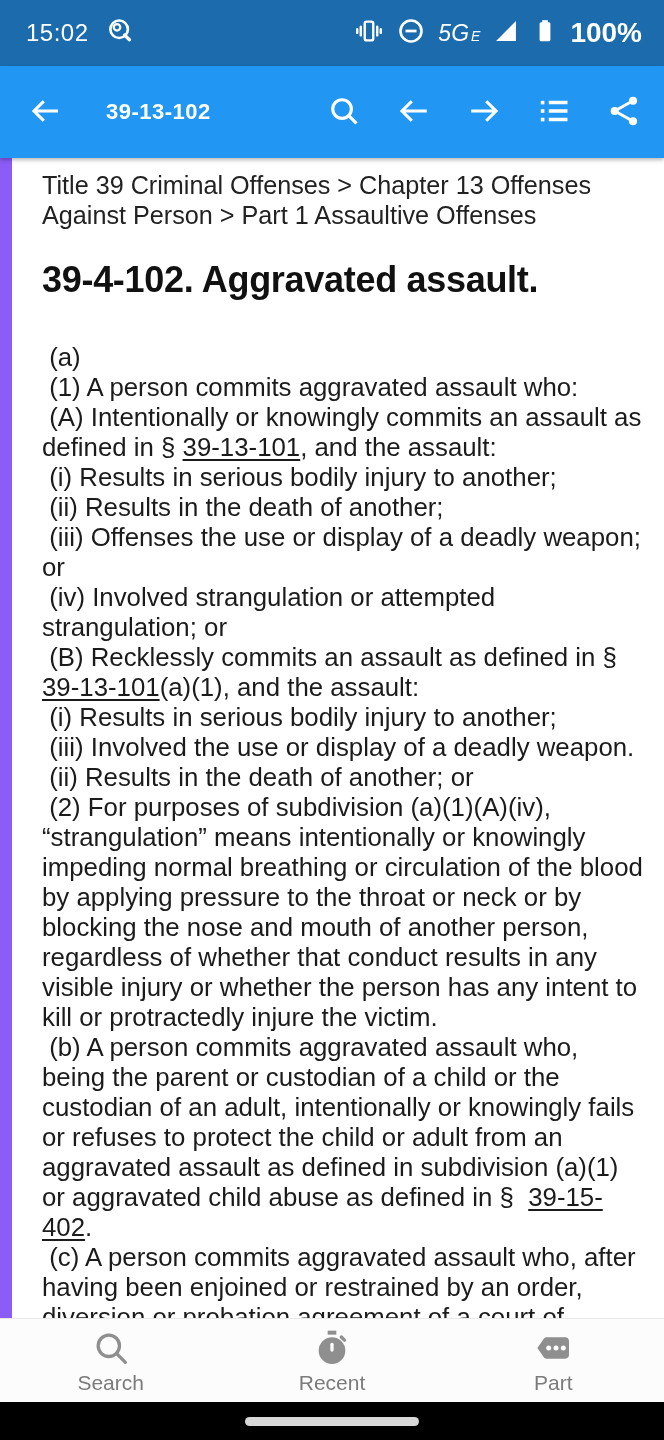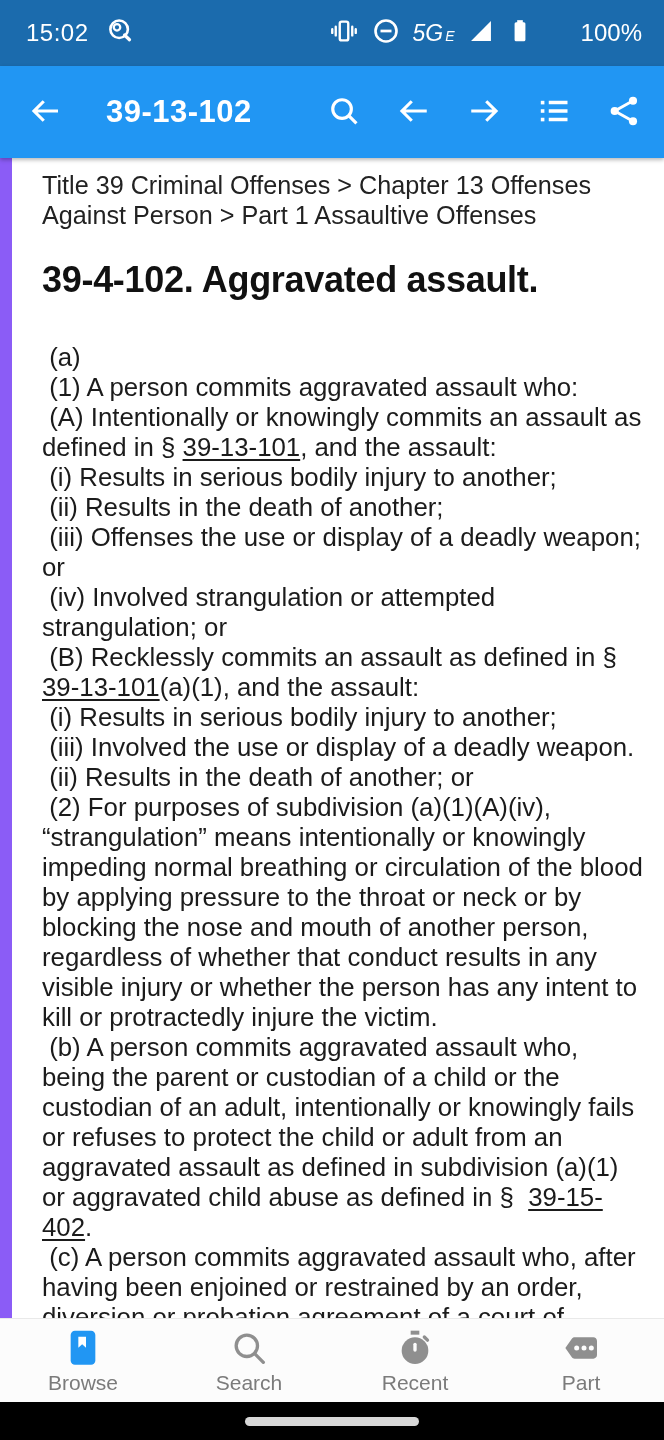--- a/index.html
+++ b/index.html
@@ -13,29 +13,29 @@
     position:absolute;top:0;left:0;width:100%;height:66px;background:#1b6bad;
     display:flex;align-items:center;justify-content:space-between;
     color:#fff;box-sizing:border-box;padding:0 22px 0 26px;
   }
   .sb-left{display:flex;align-items:center;gap:16px;}
   .sb-right{display:flex;align-items:center;gap:12px;}
   .sb-time{font-size:24px;font-weight:500;letter-spacing:.5px;}
   .sb-net{display:flex;align-items:baseline;font-weight:500;}
   .sb-net .g5{font-size:23px;font-style:italic;letter-spacing:0;}
   .sb-net .ge{font-size:14px;font-style:italic;margin-left:2px;}
-  .sb-batt-label{font-size:24px;font-weight:400;margin-left:36px;}
+  .sb-batt-label{font-size:28px;font-weight:700;}
   .sb-icon{display:block;}
   
   .app-bar{
     position:absolute;top:66px;left:0;width:100%;height:92px;background:#2196f3;
     display:flex;align-items:center;box-sizing:border-box;padding:0 20px 0 26px;
     box-shadow:0 2px 4px rgba(0,0,0,.28);z-index:5;
   }
-  .ab-title{color:#fff;font-size:31px;font-weight:700;margin-left:40px;letter-spacing:.5px;}
+  .ab-title{color:#fff;font-size:22px;font-weight:700;margin-left:40px;letter-spacing:.5px;}
   .ab-spacer{flex:1;}
   .ab-actions{display:flex;align-items:center;gap:30px;}
   .icon-btn{background:none;border:none;padding:2px;margin:0;cursor:pointer;display:flex;align-items:center;justify-content:center;}
   
   .content{
     position:absolute;top:158px;left:12px;width:100%;height:1160px;overflow:hidden;
     box-sizing:border-box;padding:0 30px;color:#1b1b1b;background:#fff;
   }
   .breadcrumb{
     margin:12px 0 0 0;font-size:25.2px;line-height:30px;color:#222;white-space:pre-wrap;
@@ -180,29 +180,20 @@
         <p><span> (ii) Results in the death of another; or</span></p>
         <p><span> (2) For purposes of subdivision (a)(1)(A)(iv), “strangulation” means intentionally or knowingly impeding normal breathing or circulation of the blood by applying pressure to the throat or neck or by blocking the nose and mouth of another person, regardless of whether that conduct results in any visible injury or whether the person has any intent to kill or protractedly injure the victim.</span></p>
         <p><span> (b) A person commits aggravated assault who, being the parent or custodian of a child or the custodian of an adult, intentionally or knowingly fails or refuses to protect the child or adult from an aggravated assault as defined in subdivision (a)(1) or aggravated child abuse as defined in §  </span><a href="#">39-15-402</a><span>.</span></p>
         <p><span> (c) A person commits aggravated assault who, after having been enjoined or restrained by an order, diversion or probation agreement of a court of competent jurisdiction from in any way causing or attempting to cause bodily injury or in any way</span></p>
       </div>
   </div>
 
   <nav class="bottom-nav">
       <div class="nav-item">
         <span class="nav-icon">
-          <svg width="40" height="44" viewBox="0 0 24 26">
-            <rect x="4.6" y="2.6" width="14.8" height="20.5" rx="2.6" fill="#2196f3"></rect>
-            <path d="M9.2 6.2h4.6v6.6l-2.3-2-2.3 2z" fill="#fff"></path>
-          </svg>
-        </span>
-        <span class="nav-label">Browse</span>
-      </div>
-      <div class="nav-item">
-        <span class="nav-icon">
           <svg width="40" height="40" viewBox="0 0 24 24" fill="none">
             <circle cx="10.7" cy="10.7" r="6.4" stroke="#8f8f8f" stroke-width="2"></circle>
             <path d="M15.4 15.4 20.6 20.6" stroke="#8f8f8f" stroke-width="2" stroke-linecap="round"></path>
           </svg>
         </span>
         <span class="nav-label">Search</span>
       </div>
       <div class="nav-item">
         <span class="nav-icon">
           <svg width="40" height="40" viewBox="0 0 24 24" fill="none">

